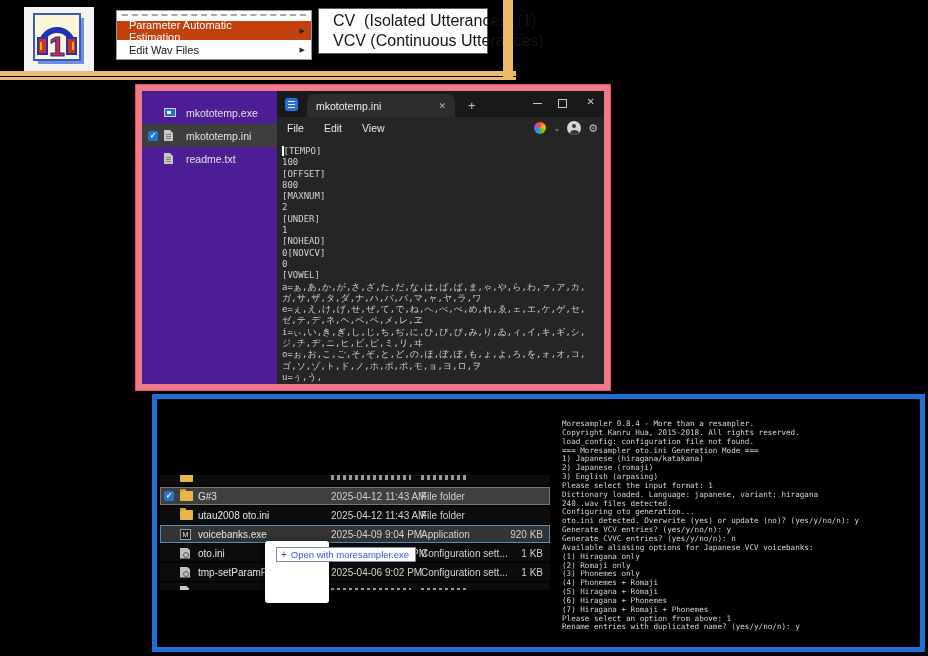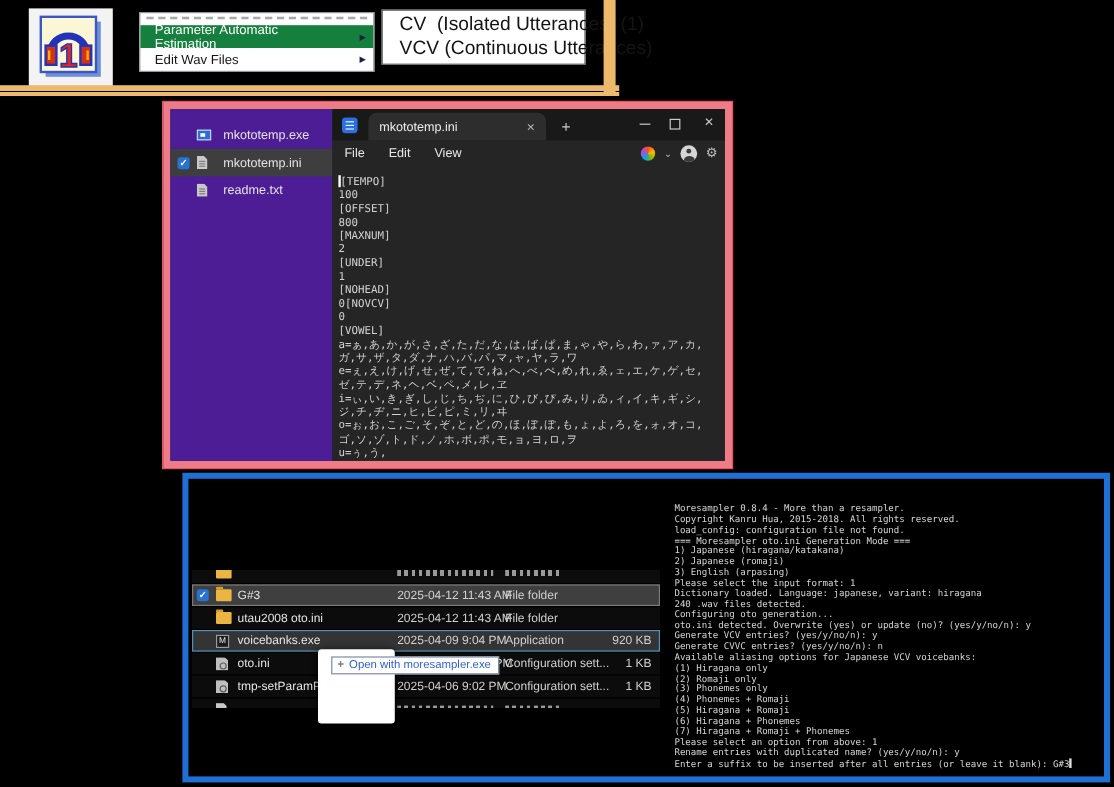--- a/index.html
+++ b/index.html
@@ -8,21 +8,21 @@
   .abs{position:absolute;}
 
   
   .app-tile{left:24px;top:7px;width:70px;height:67px;background:#f3f3f3;}
 
   
   .menu{left:116px;top:10px;width:196px;background:#fff;border:1px solid #8f979e;box-sizing:border-box;}
   .tearoff{height:7px;}
   .tearoff-line{border-top:2px dashed #a8a8a8;margin:3px 5px 0 5px;}
   .menu-item{height:19px;display:flex;align-items:center;padding:0 6px 0 12px;font-size:11px;color:#141414;}
-  .menu-item.hl{background:#15803d;color:#fff;gap:29px;}
+  .menu-item.hl{background:#c2410c;color:#fff;gap:29px;}
   .menu-arrow{margin-left:auto;font-size:7px;color:#16233f;}
   .submenu{left:318px;top:8px;width:170px;background:#fff;border:1px solid #5c5c5c;box-sizing:border-box;padding:2px 0;}
   .submenu-item{height:20px;display:flex;align-items:center;padding:0 8px 0 14px;font-size:16px;color:#141414;white-space:pre;}
 
   
   .orange-v{left:503px;top:0;width:10px;height:80px;background:#ecb96d;}
   .orange-h{left:0;top:71px;width:516px;height:9px;
             background:linear-gradient(to bottom,#ecb96d 0 5px,rgba(0,0,0,0) 5px 6px,#ecb96d 6px 9px);}
 
   
@@ -336,17 +336,16 @@
         <div>Available aliasing options for Japanese VCV voicebanks:</div>
         <div>(1) Hiragana only</div>
         <div>(2) Romaji only</div>
         <div>(3) Phonemes only</div>
         <div>(4) Phonemes + Romaji</div>
         <div>(5) Hiragana + Romaji</div>
         <div>(6) Hiragana + Phonemes</div>
         <div>(7) Hiragana + Romaji + Phonemes</div>
         <div>Please select an option from above: 1</div>
         <div>Rename entries with duplicated name? (yes/y/no/n): y</div>
-        <div>Enter a suffix to be inserted after all entries (or leave it blank): G#3<span class="cursor-bar"></span></div>
       </div>
   </div>
 
 </div>
 
 </body></html>

